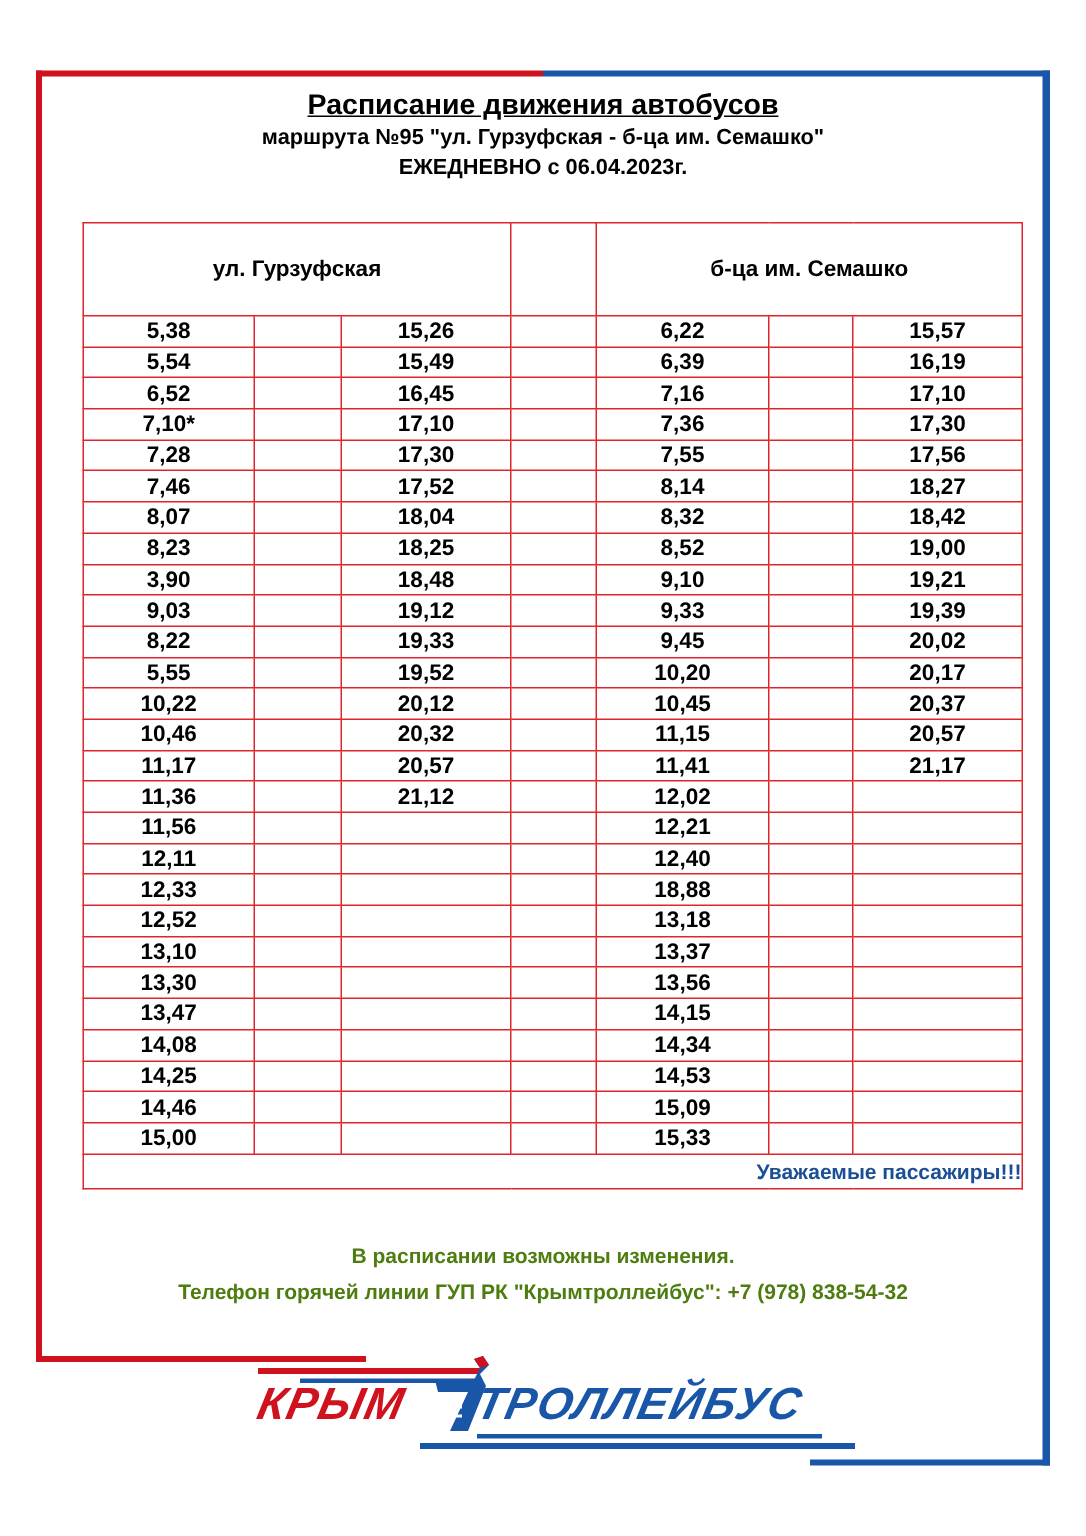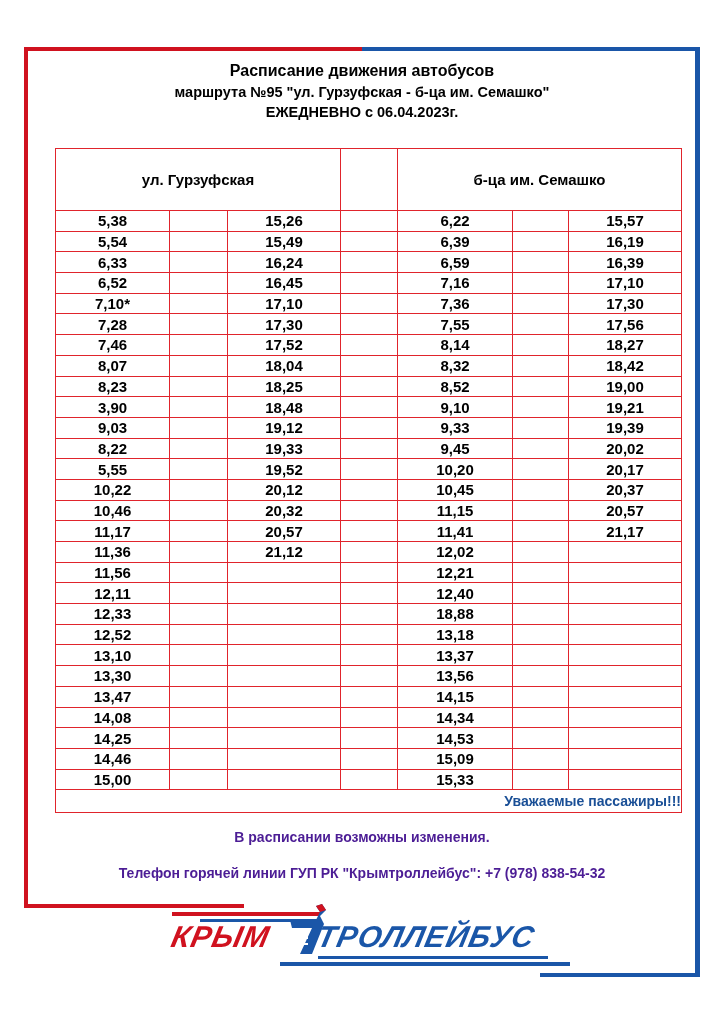--- a/index.html
+++ b/index.html
@@ -8,35 +8,35 @@
 
   
   .frame-top-red { position: absolute; left: 24px; top: 47px; width: 338px; height: 4px; background: #d0121f; }
   .frame-top-blue { position: absolute; left: 362px; top: 47px; width: 338px; height: 4px; background: #1a56a8; }
   .frame-left-red { position: absolute; left: 24px; top: 47px; width: 4px; height: 861px; background: #d0121f; }
   .frame-bottom-red { position: absolute; left: 24px; top: 904px; width: 220px; height: 4px; background: #d0121f; }
   .frame-right-blue { position: absolute; left: 695px; top: 47px; width: 5px; height: 930px; background: #1a56a8; }
   .frame-bottom-blue { position: absolute; left: 540px; top: 973px; width: 160px; height: 4px; background: #1a56a8; }
 
   .title-block { position: absolute; left: 0; top: 60px; width: 724px; text-align: center; }
-  .title-1 { font-size: 16px; font-weight: bold; line-height: 22px; }
+  .title-1 { font-size: 19px; font-weight: bold; line-height: 22px; text-decoration: underline; }
   .title-2 { font-size: 14.5px; font-weight: bold; line-height: 20px; }
   .title-3 { font-size: 14.5px; font-weight: bold; line-height: 20px; }
 
   table.sched { position: absolute; left: 55px; top: 148px; border-collapse: collapse;
                 table-layout: fixed; width: 626px; padding-left: 11px; }
   table.sched td { border: 1.5px solid #e0242c; padding: 0; text-align: center; font-weight: bold;
                    font-size: 15px; height: 19.7px; line-height: 19px; }
   table.sched tr.head td { height: 61px; font-size: 15px; }
   table.sched td.divider { }
   table.sched tr.foot td { height: 20px; color: #1a4f96; font-size: 14px; line-height: 22px; vertical-align: bottom; text-align: right; }
 
-  .notice { position: absolute; left: 0; width: 724px; text-align: center; color: #4c1d95; font-weight: bold; font-size: 14px; }
+  .notice { position: absolute; left: 0; width: 724px; text-align: center; color: #4d7c0f; font-weight: bold; font-size: 14px; }
   .notice-1 { top: 829px; }
-  .notice-2 { top: 853px; margin-top: 12px; }
+  .notice-2 { top: 853px; }
 
   .logo { position: absolute; left: 168px; top: 900px; width: 400px; height: 70px; }
   .logo-text-red { position: absolute; left: 4px; top: 20px; font-size: 30px; font-weight: bold; font-style: italic;
                    color: #d0121f; letter-spacing: 1px; transform: skewX(-12deg); }
   .logo-text-blue { position: absolute; left: 150px; top: 20px; font-size: 30px; font-weight: bold; font-style: italic;
                     color: #1a56a8; letter-spacing: 1px; transform: skewX(-12deg); }
   .logo-bar-red { position: absolute; left: 4px; top: 12px; width: 148px; height: 4px; background: #d0121f; }
   .logo-bar-blue-top { position: absolute; left: 32px; top: 19px; width: 120px; height: 3px; background: #1a56a8; }
   .logo-bar-blue-bottom { position: absolute; left: 112px; top: 62px; width: 290px; height: 4px; background: #1a56a8; }
   .logo-bar-blue-mid { position: absolute; left: 150px; top: 56px; width: 230px; height: 3px; background: #1a56a8; }
@@ -86,29 +86,20 @@
       <tr>
         <td>5,54</td>
         <td></td>
         <td>15,49</td>
         <td></td>
         <td>6,39</td>
         <td></td>
         <td>16,19</td>
       </tr>
       <tr>
-        <td>6,33</td>
-        <td></td>
-        <td>16,24</td>
-        <td></td>
-        <td>6,59</td>
-        <td></td>
-        <td>16,39</td>
-      </tr>
-      <tr>
         <td>6,52</td>
         <td></td>
         <td>16,45</td>
         <td></td>
         <td>7,16</td>
         <td></td>
         <td>17,10</td>
       </tr>
       <tr>
         <td>7,10*</td>

